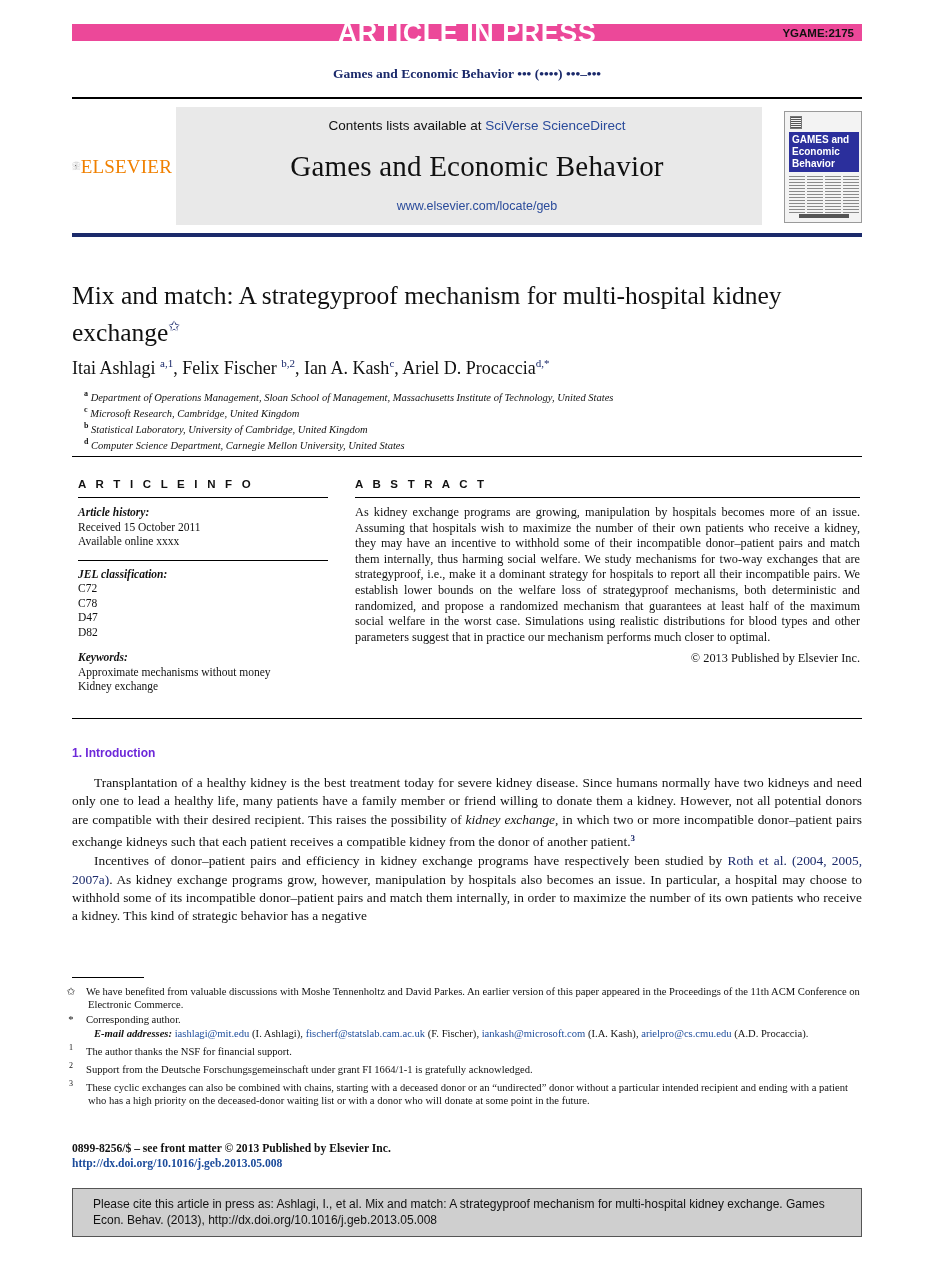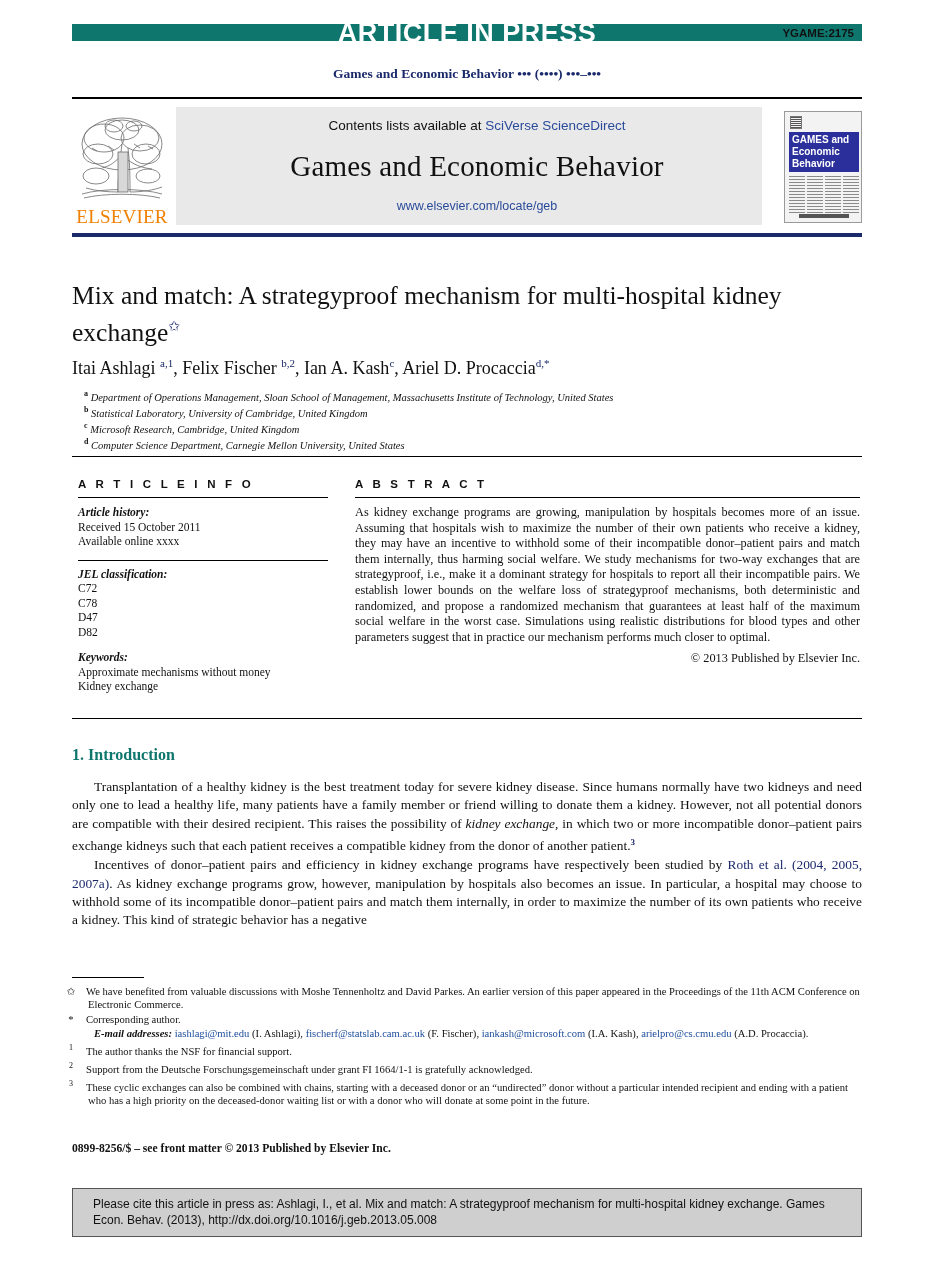--- a/index.html
+++ b/index.html
@@ -13,21 +13,21 @@
     color: #000000;
     position: relative;
     overflow: hidden;
   }
 
   
   .press-bar {
     position: absolute;
     left: 72px; top: 24px;
     width: 790px; height: 17px;
-    background: #0f766e;
+    background: #ec4899;
     display: flex;
     align-items: center;
   }
   .press-bar .aip {
     position: absolute;
     left: 0; right: 0;
     text-align: center;
     font-family: "Liberation Sans", sans-serif;
     font-weight: bold;
     font-size: 27px;
@@ -67,21 +67,21 @@
   .masthead-inner {
     position: relative;
     width: 100%; height: 100%;
     display: flex;
     align-items: stretch;
     padding: 6px 0 4px 0;
   }
   .elsevier-logo {
     width: 100px;
     flex: 0 0 100px;
-    display: flex; flex-direction: column;
+    display: flex; flex-direction: row;
     align-items: center; justify-content: flex-end;
     padding-bottom: 2px;
   }
   .tree-box { width: 88px; height: 92px; }
   .elsevier-word {
     font-family: "Liberation Serif", serif;
     font-size: 19px;
     letter-spacing: 0.2px;
     color: #f08000;
     line-height: 20px;
@@ -244,24 +244,24 @@
     left: 72px; top: 718px; width: 790px;
     border-top: 1px solid #000;
   }
 
   
   .body-col {
     position: absolute;
     left: 72px; top: 746px; width: 790px;
   }
   .h2 {
-    font-family: Liberation Serif, serif;
-    font-weight: bold;
-    font-size: 16px;
-    color: #0f766e;
+    font-family: Liberation Sans, sans-serif;
+    font-weight: bold;
+    font-size: 12px;
+    color: #6d28d9;
     margin: 0 0 14px 0;
   }
   .para {
     font-family: "Liberation Serif", serif;
     font-size: 13.4px;
     line-height: 18.4px;
     text-align: justify;
     text-indent: 22px;
     margin: 0 0 0 0;
     color: #111;
@@ -391,22 +391,22 @@
 </div>
 
 <div class="title">
   <span>Mix and match: A strategyproof mechanism for multi-hospital kidney exchange</span><span class="star">✩</span>
 </div>
 
 <div class="authors">Itai Ashlagi <sup>a,1</sup>, Felix Fischer <sup>b,2</sup>, Ian A. Kash<sup>c</sup>, Ariel D. Procaccia<sup>d,*</sup></div>
 
 <div class="affiliations">
   <div><sup>a</sup> <span>Department of Operations Management, Sloan School of Management, Massachusetts Institute of Technology, United States</span></div>
+  <div><sup>c</sup> <span>Microsoft Research, Cambridge, United Kingdom</span></div>
   <div><sup>b</sup> <span>Statistical Laboratory, University of Cambridge, United Kingdom</span></div>
-  <div><sup>c</sup> <span>Microsoft Research, Cambridge, United Kingdom</span></div>
   <div><sup>d</sup> <span>Computer Science Department, Carnegie Mellon University, United States</span></div>
 </div>
 
 <div class="rule-under-affil"></div>
 
 <div class="info-col">
   <div class="sec-head">A R T I C L E    I N F O</div>
   <div class="hr-thick"></div>
   <div class="info-block">
     <div class="it">Article history:</div>
@@ -470,17 +470,18 @@
   <div class="fn fn-indent">
     <span class="mark"><sup>2</sup></span><span>Support from the Deutsche Forschungsgemeinschaft under grant FI 1664/1-1 is gratefully acknowledged.</span>
   </div>
   <div class="fn fn-indent">
     <span class="mark"><sup>3</sup></span><span>These cyclic exchanges can also be combined with chains, starting with a deceased donor or an “undirected” donor without a particular intended recipient and ending with a patient who has a high priority on the deceased-donor waiting list or with a donor who will donate at some point in the future.</span>
   </div>
 </div>
 
 <div class="frontmatter">
   <div>0899-8256/$ – see front matter  © 2013 Published by Elsevier Inc.</div>
+  <div class="doi"><a class="doi" href="#" style="color:#1b4b9b;text-decoration:none;">http://dx.doi.org/10.1016/j.geb.2013.05.008</a></div>
 </div>
 
 <div class="cite-box">
   <span>Please cite this article in press as: Ashlagi, I., et al. Mix and match: A strategyproof mechanism for multi-hospital kidney exchange. Games Econ. Behav. (2013), http://dx.doi.org/10.1016/j.geb.2013.05.008</span>
 </div>
 
 </body></html>

